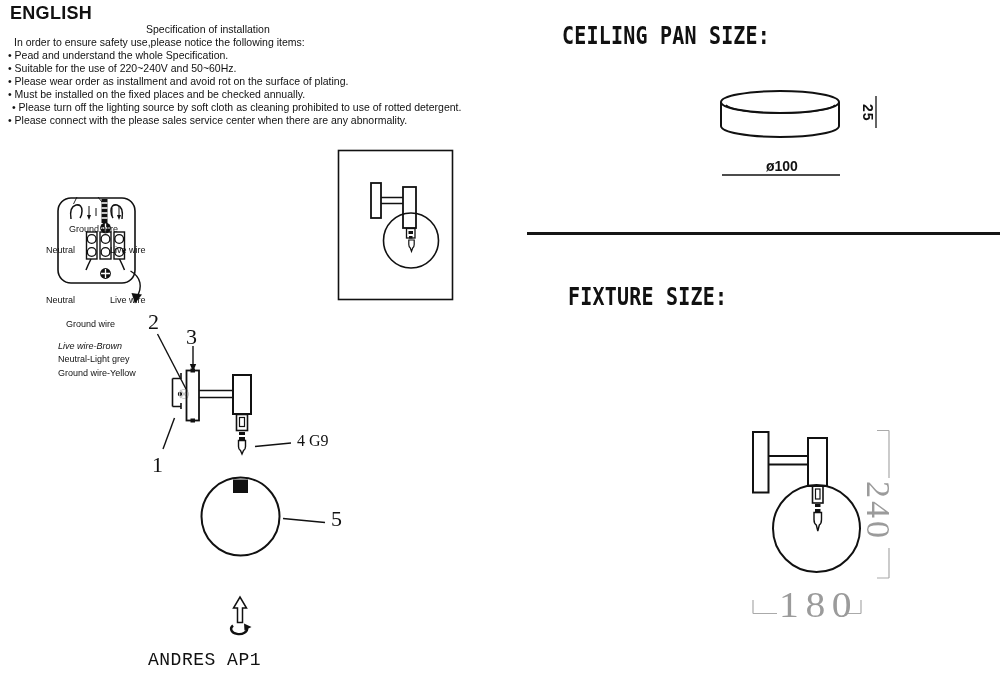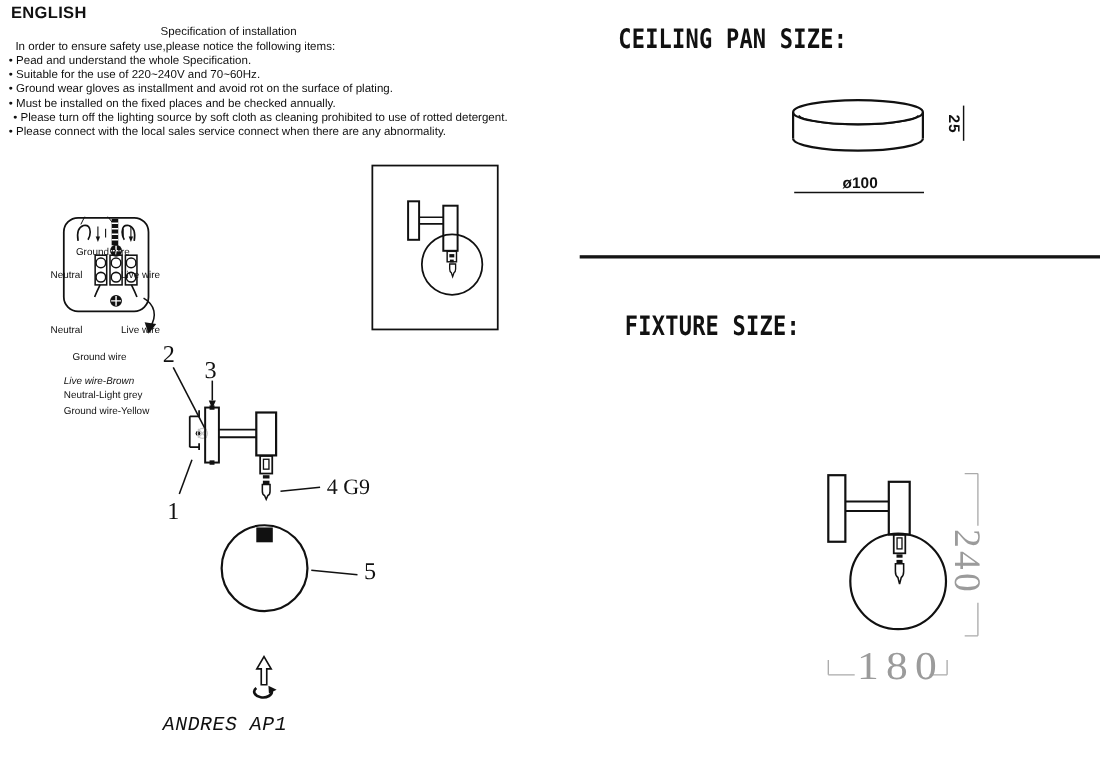--- a/index.html
+++ b/index.html
@@ -159,61 +159,61 @@
 
     <g stroke="#aaaaaa" stroke-width="1.2">
       <path d="M889,430.5 V478 M889,548 V578"></path>
       <path d="M877,430.5 H889 M877,578 H889"></path>
       <path d="M753,600 V613.5 M861,600 V613.5"></path>
       <path d="M753,613.5 H777 M845,613.5 H861"></path>
     </g>
   </g>
 </svg>
 
-<div class="lbl" style="left:10px;top:3px;font-size:15px;font-weight:bold;letter-spacing:.3px;">ENGLISH</div>
+<div class="lbl" style="left:10px;top:3px;font-size:18px;font-weight:bold;letter-spacing:.3px;">ENGLISH</div>
 
 <div class="lbl spec" style="left:146px;top:23px;text-align:right;">Specification of installation</div>
 <div class="lbl spec" style="left:14px;top:36px;">In order to ensure safety use,please notice the following items:</div>
 
 <div class="lbl spec" style="left:8px;top:49px;">
   <span>•</span>
   <span>Pead and understand the whole Specification.</span></div>
 <div class="lbl spec" style="left:8px;top:62px;">
   <span>•</span>
-  <span>Suitable for the use of 220~240V and 70~60Hz.</span></div>
+  <span>Suitable for the use of 220~240V and 50~60Hz.</span></div>
 <div class="lbl spec" style="left:8px;top:75px;">
   <span>•</span>
-  <span>Ground wear gloves as installment and avoid rot on the surface of plating.</span></div>
+  <span>Please wear order as installment and avoid rot on the surface of plating.</span></div>
 <div class="lbl spec" style="left:8px;top:88px;">
   <span>•</span>
   <span>Must be installed on the fixed places and be checked annually.</span></div>
 <div class="lbl spec" style="left:12px;top:101px;text-align:center;">
   <span>•</span>
   <span>Please turn off the lighting source by soft cloth as cleaning prohibited to use of rotted detergent.</span></div>
 <div class="lbl spec" style="left:8px;top:114px;">
   <span>•</span>
-  <span>Please connect with the local sales service connect when there are any abnormality.</span></div>
+  <span>Please connect with the please sales service center when there are any abnormality.</span></div>
 
 <div class="lbl small" style="left:69px;top:185px;">Ground wire</div>
 <div class="lbl small" style="left:46px;top:206px;">Neutral</div>
 <div class="lbl small" style="left:110px;top:206px;">Live wire</div>
 <div class="lbl small" style="left:46px;top:256px;">Neutral</div>
 <div class="lbl small" style="left:110px;top:256px;">Live wire</div>
 <div class="lbl small" style="left:66px;top:280px;">Ground wire</div>
 <div class="lbl small" style="left:58px;top:302px;font-style:italic;">Live wire-Brown</div>
 <div class="lbl small" style="left:58px;top:315px;">Neutral-Light grey</div>
 <div class="lbl small" style="left:58px;top:329px;text-align:right;">Ground wire-Yellow</div>
 
 <div class="lbl num" style="left:148px;top:309px;">2</div>
 <div class="lbl num" style="left:186px;top:324px;">3</div>
 <div class="lbl num" style="left:152px;top:452px;">1</div>
-<div class="lbl num" style="left:297px;top:432px;font-size:20px;">4 G9</div>
+<div class="lbl num" style="left:297px;top:432px;font-size:16px;">4 G9</div>
 <div class="lbl num" style="left:331px;top:506px;">5</div>
 
-<div class="lbl mono" style="left:148px;top:650px;font-size:18px;letter-spacing:.5px;font-style:italic;">ANDRES AP1</div>
+<div class="lbl mono" style="left:148px;top:650px;font-size:18px;letter-spacing:.5px;">ANDRES AP1</div>
 
 <div class="lbl cad" style="left:562px;top:22px;">CEILING PAN SIZE:</div>
 <div class="lbl rot90" style="left:876px;top:104px;font-size:14px;font-weight:bold;letter-spacing:1px;">25</div>
 <div class="lbl" style="left:766px;top:158px;font-size:14px;font-weight:bold;">ø100</div>
 
 <div class="divider"></div>
 
 <div class="lbl cad" style="left:568px;top:283px;">FIXTURE SIZE:</div>
 <div class="lbl dim rot90" style="left:898px;top:481px;font-size:34px;letter-spacing:3px;">240</div>
 <div class="lbl dim" style="left:779px;top:585px;font-size:36px;letter-spacing:6px;transform:scaleX(1.1);transform-origin:left top;">180</div>

